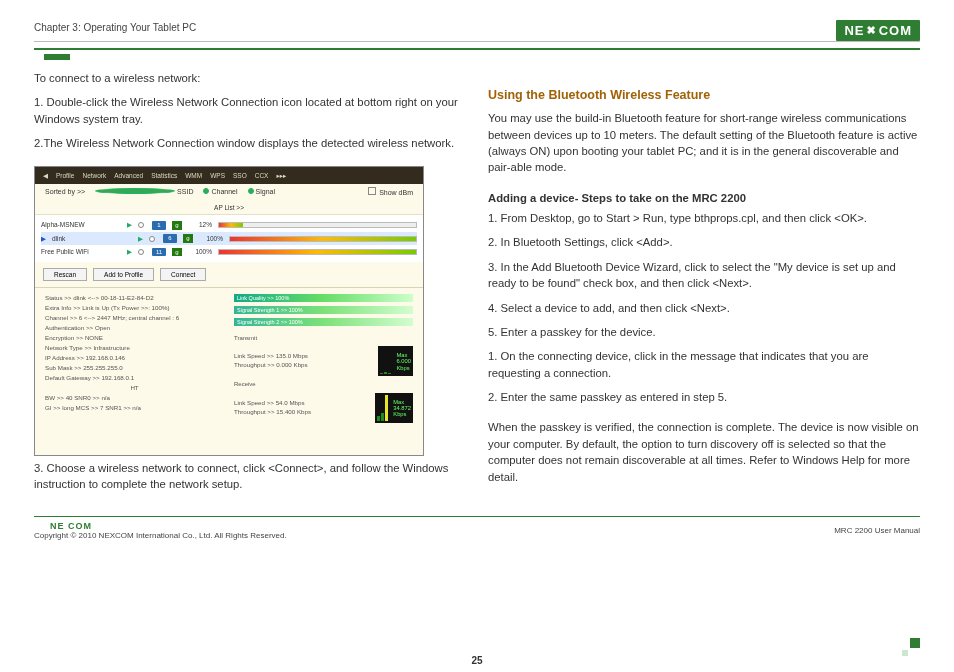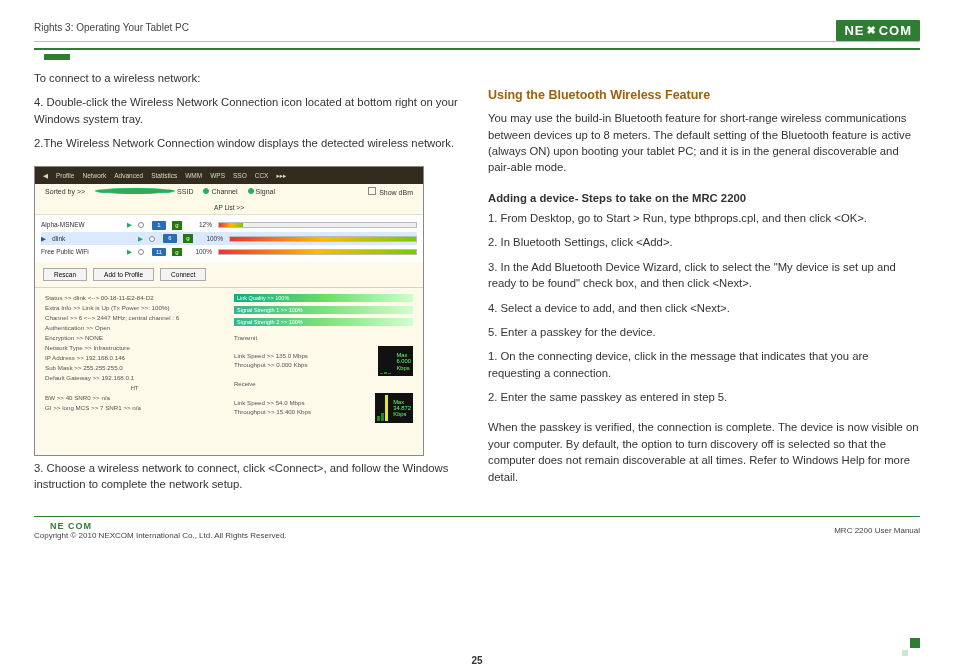--- a/index.html
+++ b/index.html
@@ -71,36 +71,36 @@
   .corner { position:absolute; right:34px; bottom:16px; width:18px; height:18px; }
   .corner::before { content:""; position:absolute; right:0; top:0; width:10px; height:10px; background:#2e7d32; }
   .corner::after { content:""; position:absolute; right:12px; top:12px; width:6px; height:6px; background:#cde7cd; }
   .check { width:8px; height:8px; border:1px solid #888; display:inline-block; margin-right:3px; }
 </style>
 </head>
 <body>
 
 <div class="page">
   <div class="header">
-    <div class="chapter">Rights 3: Operating Your Tablet PC</div>
+    <div class="chapter">Chapter 3: Operating Your Tablet PC</div>
     <div class="logo">
       <span>NE</span>
         <span class="x">✖</span>
         <span>COM</span>
     </div>
   </div>
   <div class="top-rule"></div>
   <div class="green-rule"></div>
   <div class="tab-accent"></div>
 
   <div class="columns">
 
     <div class="col">
       <p>To connect to a wireless network:</p>
-      <p>4. Double-click the Wireless Network Connection icon located at bottom right on your Windows system tray.</p>
+      <p>1. Double-click the Wireless Network Connection icon located at bottom right on your Windows system tray.</p>
       <p>2.The Wireless Network Connection window displays the detected wireless network.</p>
 
       <div class="shot">
         <div class="tabs">
           <span>◀</span>
           <span>Profile</span>
           <span>Network</span>
           <span>Advanced</span>
           <span>Statistics</span>
           <span>WMM</span>
@@ -209,21 +209,21 @@
             </div>
           </div>
         </div>
       </div>
 
       <p>3. Choose a wireless network to connect, click &lt;Connect&gt;, and follow the Windows instruction to complete the network setup.</p>
     </div>
 
     <div class="col">
       <h3>Using the Bluetooth Wireless Feature</h3>
-      <p>You may use the build-in Bluetooth feature for short-range wireless communications between devices up to 8 meters.  The default setting of the Bluetooth feature is active (always ON) upon booting your tablet PC; and it is in the general discoverable and pair-able mode.</p>
+      <p>You may use the build-in Bluetooth feature for short-range wireless communications between devices up to 10 meters.  The default setting of the Bluetooth feature is active (always ON) upon booting your tablet PC; and it is in the general discoverable and pair-able mode.</p>
       <h4>Adding a device- Steps to take on the MRC 2200</h4>
       <p>1. From Desktop, go to Start &gt; Run, type bthprops.cpl, and then click &lt;OK&gt;.</p>
       <p>2. In Bluetooth Settings, click &lt;Add&gt;.</p>
       <p>3. In the Add Bluetooth Device Wizard, click to select the "My device is set up and ready to be found" check box, and then click &lt;Next&gt;.</p>
       <p>4. Select a device to add, and then click &lt;Next&gt;.</p>
       <p>5. Enter a passkey for the device.</p>
       <p>1. On the connecting device, click in the message that indicates that you are requesting a connection.</p>
       <p>2. Enter the same passkey as entered in step 5.</p>
       <p style="margin-top:14px">When the passkey is verified, the connection is complete. The device is now visible on your computer.  By default, the option to turn discovery off is selected so that the computer does not remain discoverable at all times. Refer to Windows Help for more detail.</p>
     </div>

